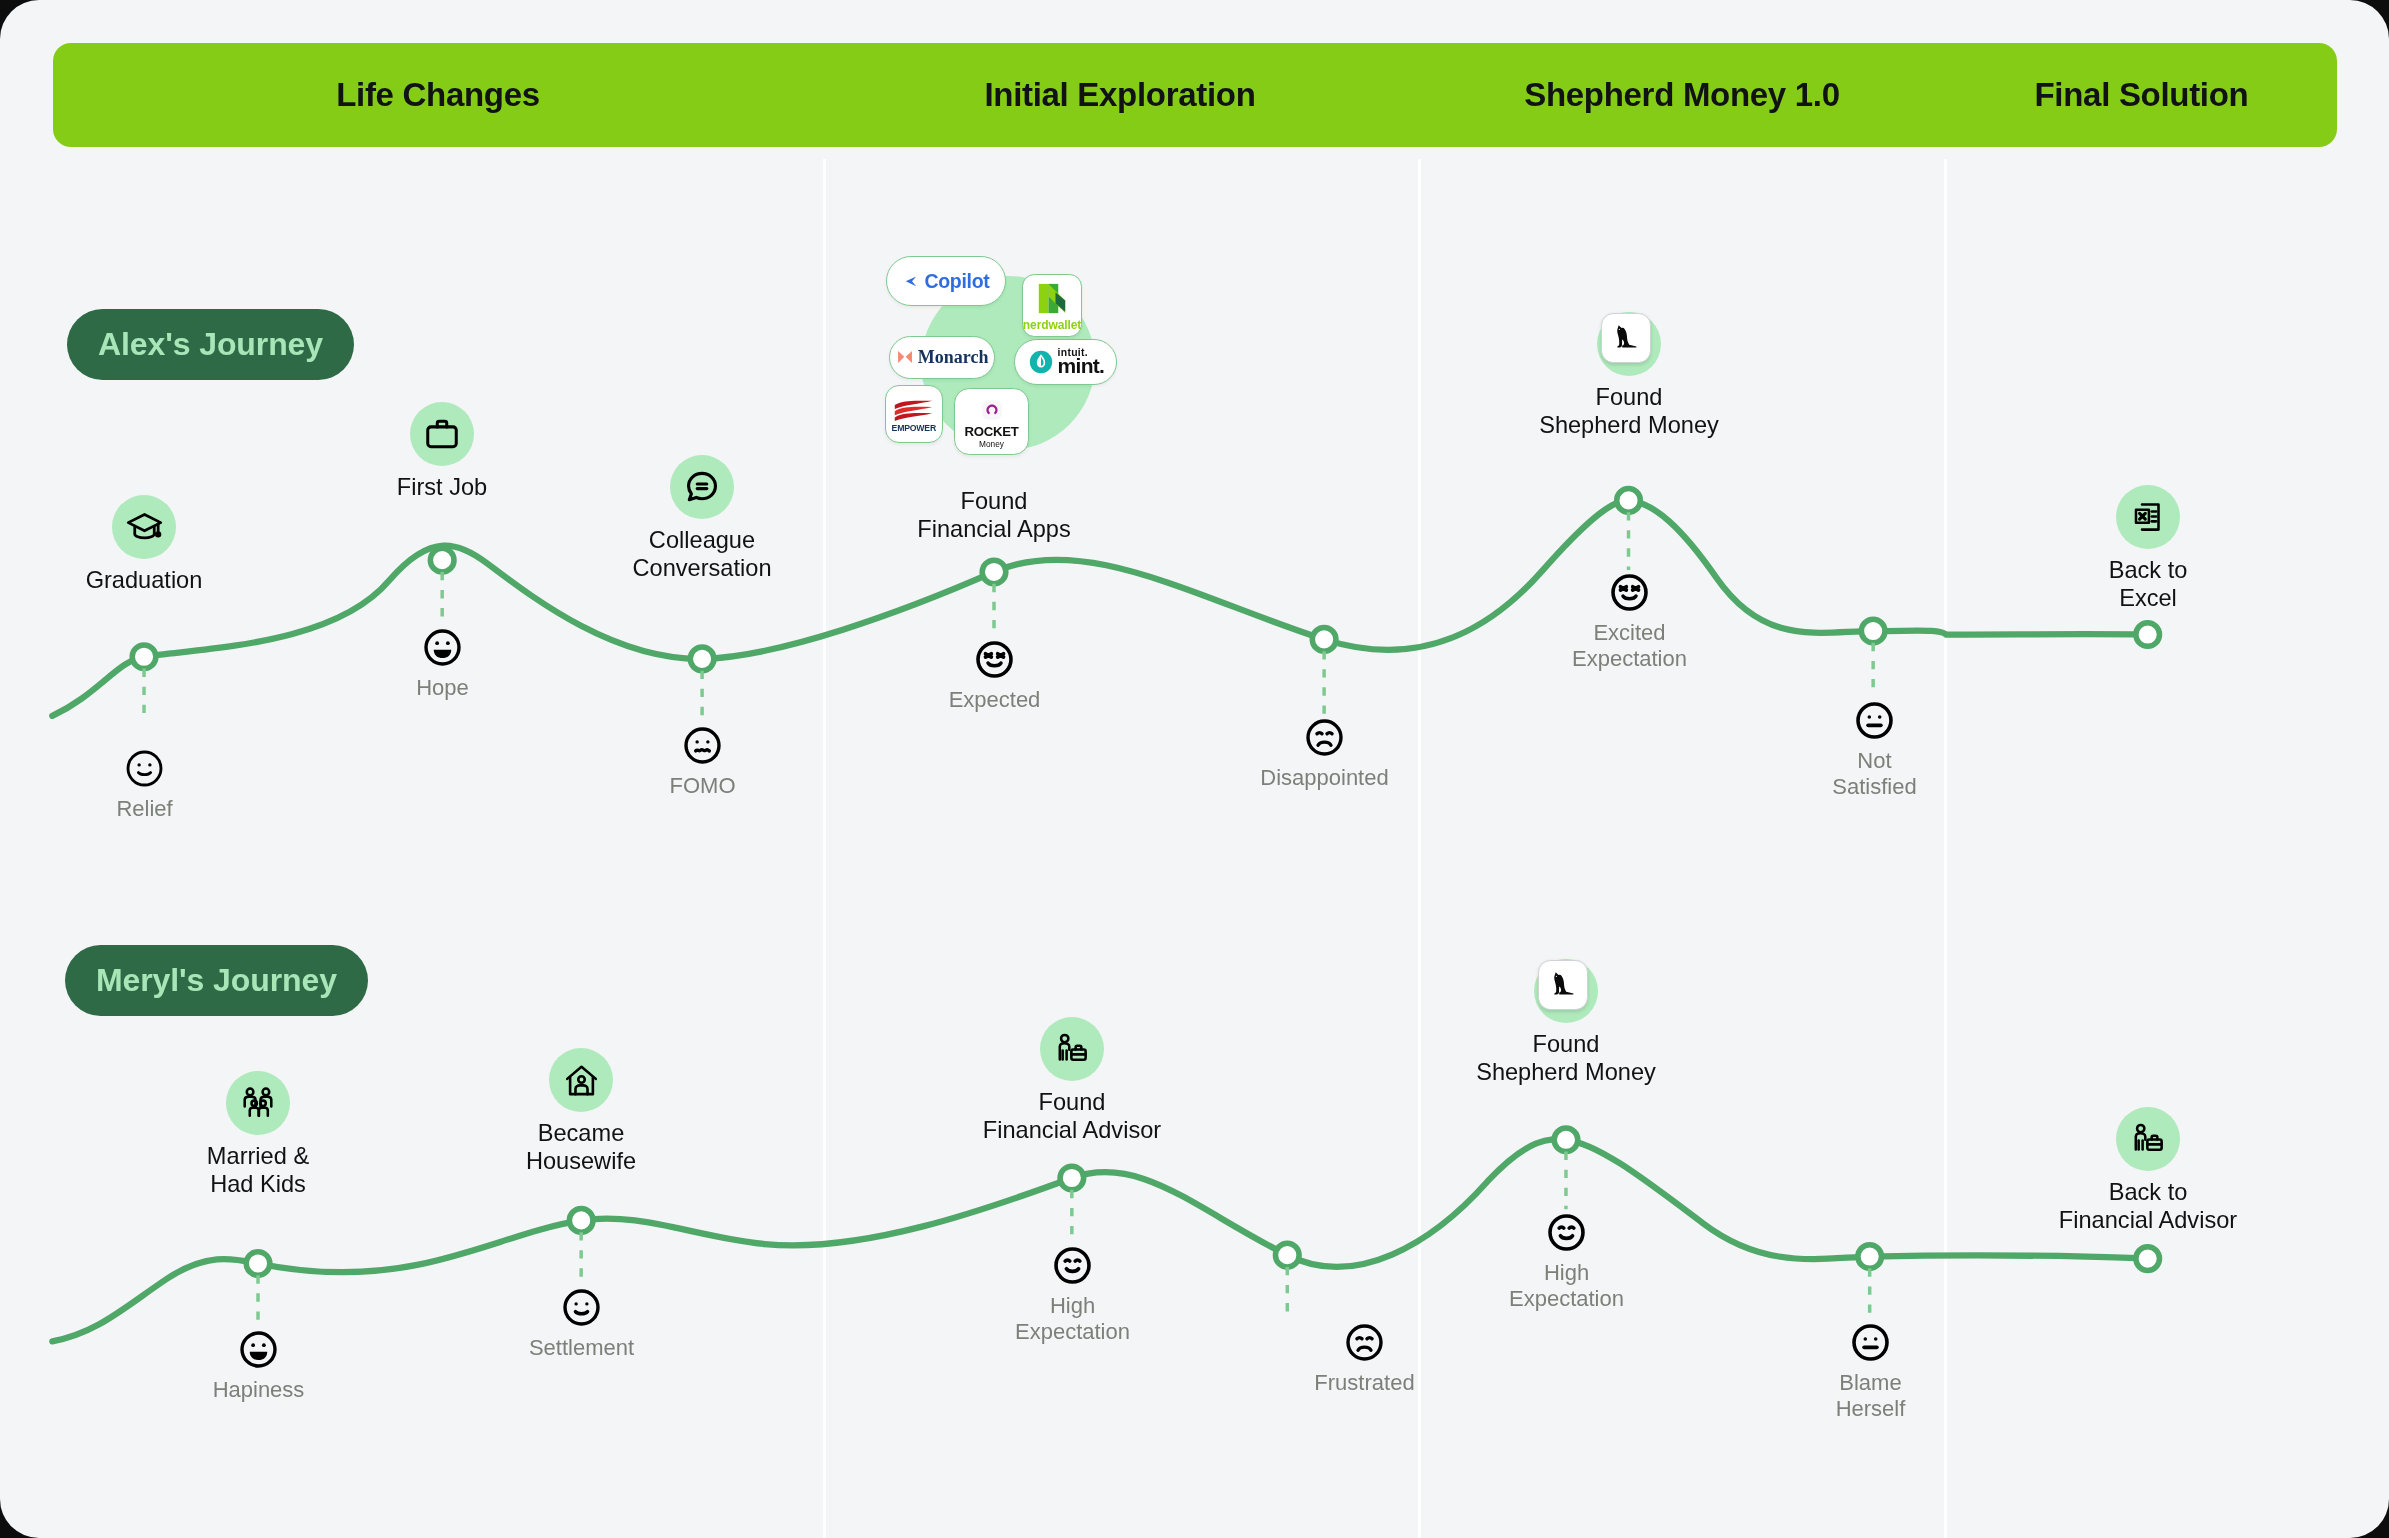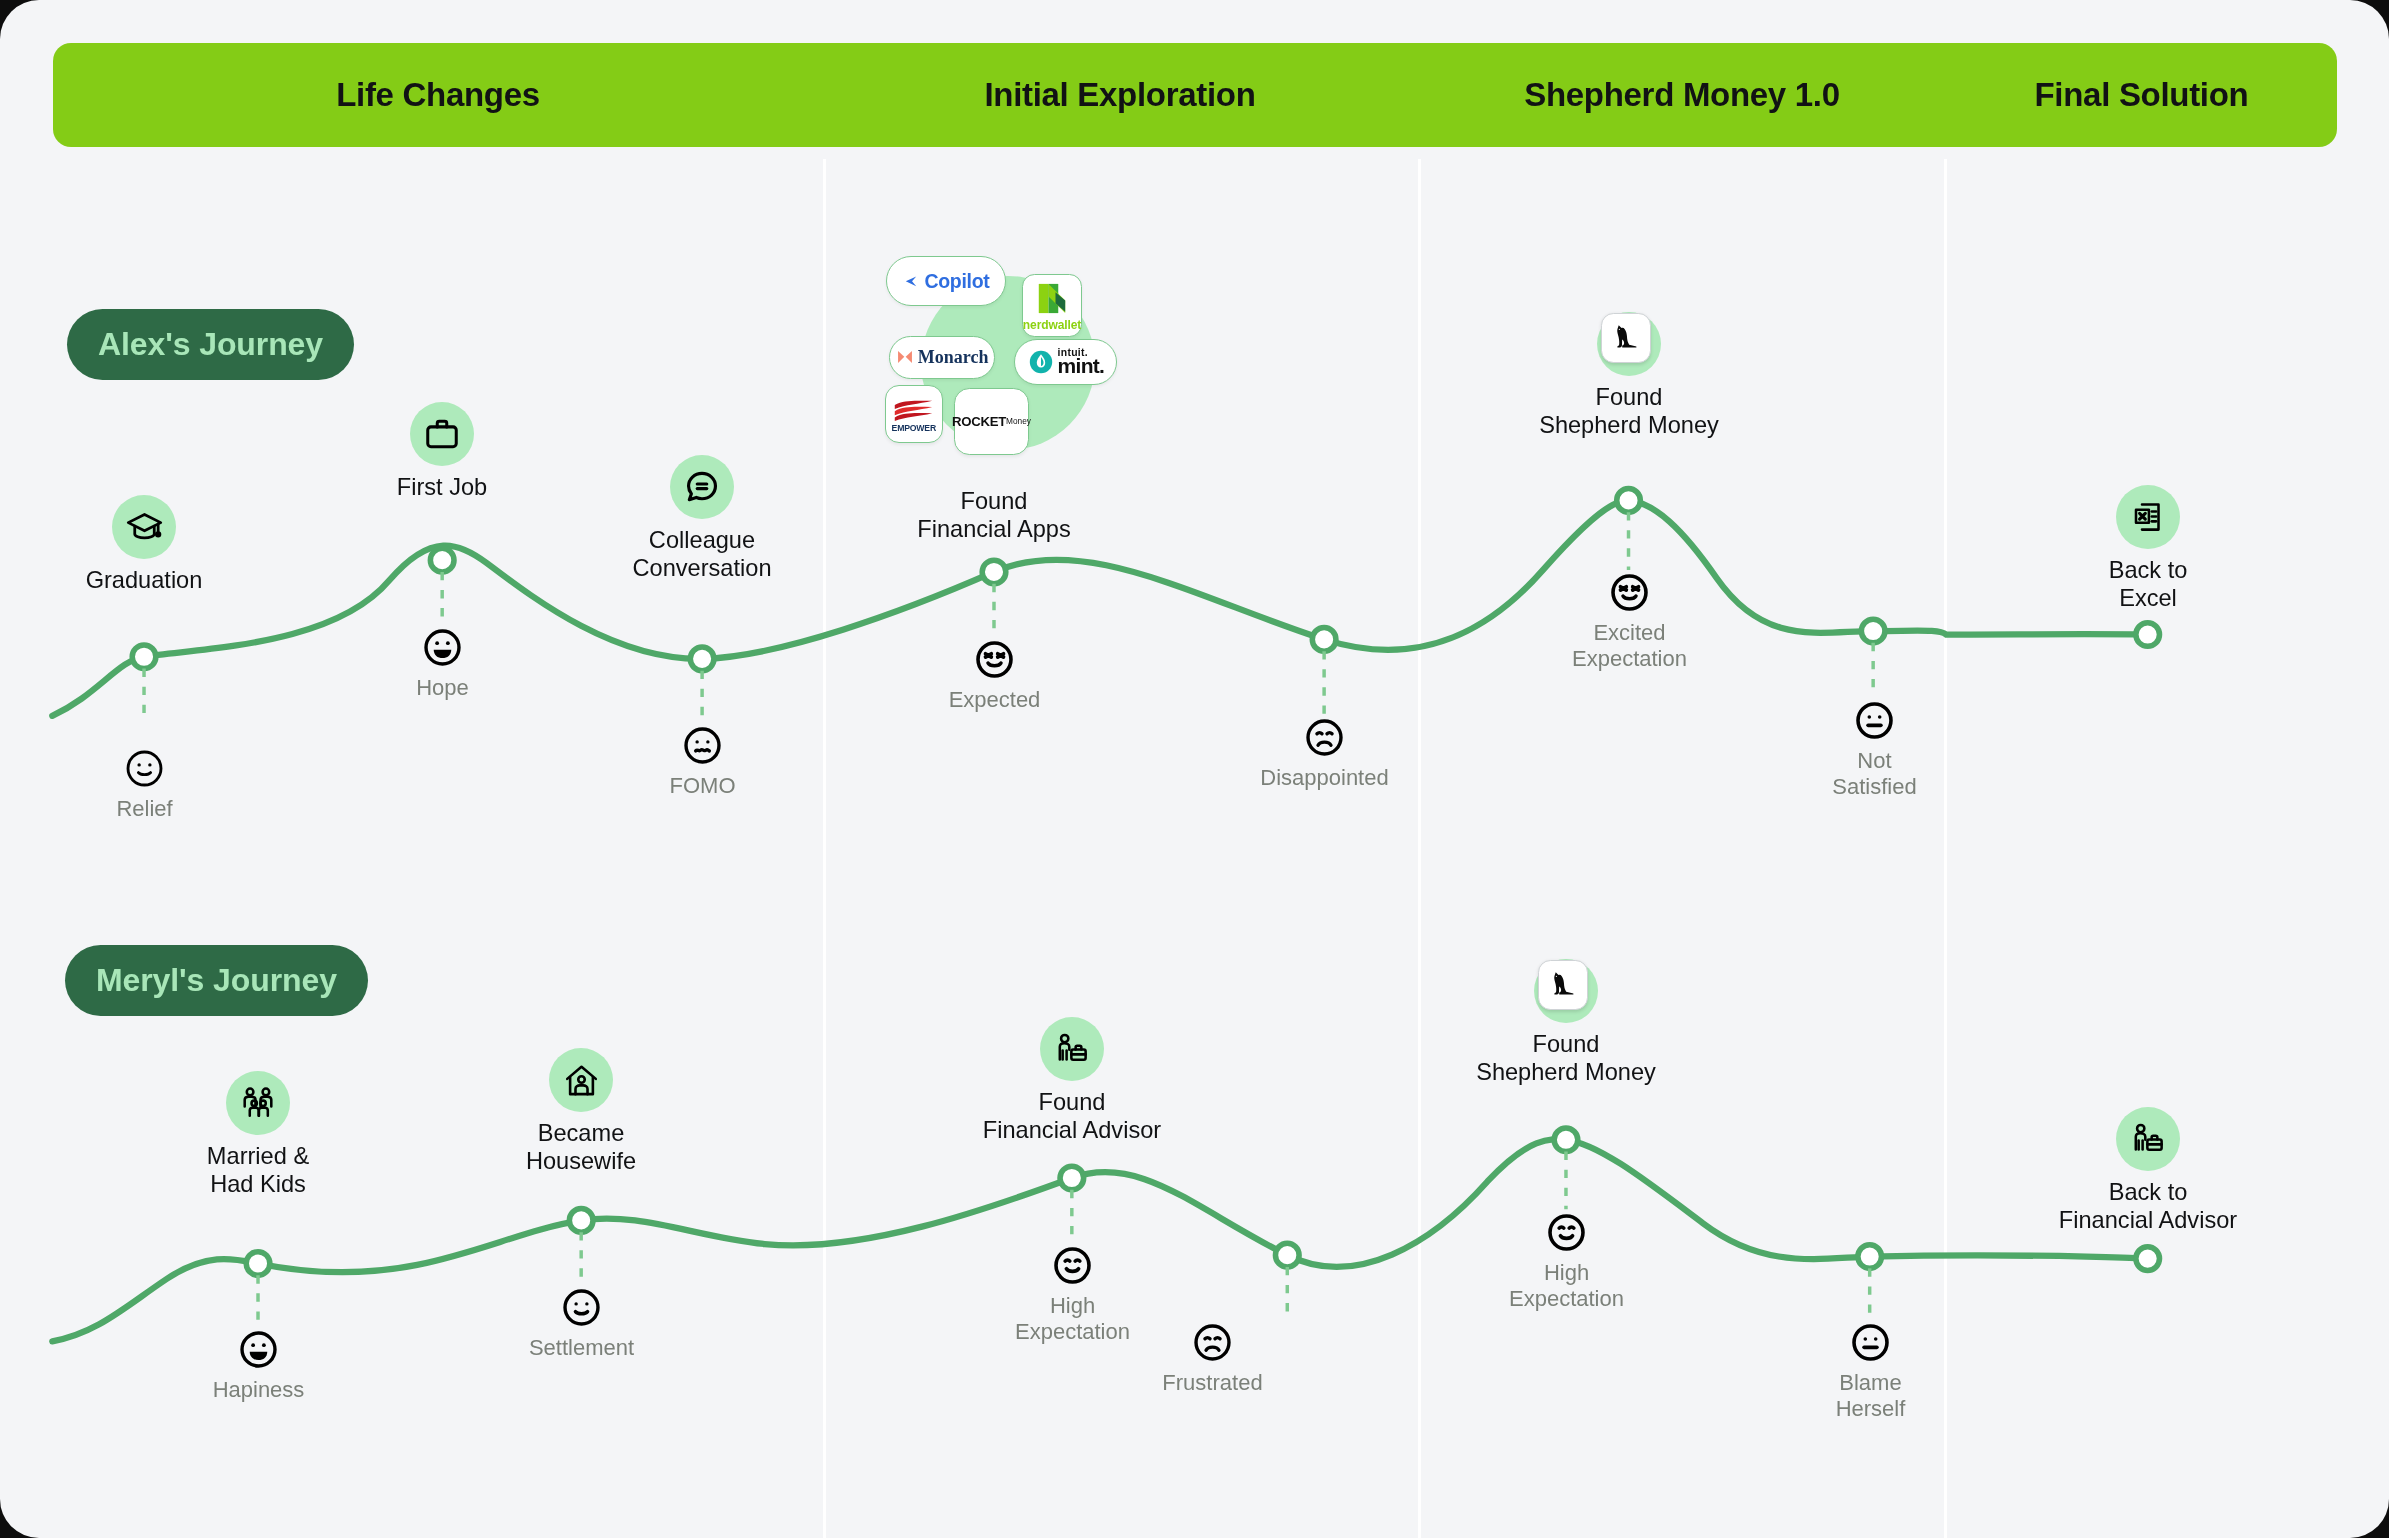--- a/index.html
+++ b/index.html
@@ -308,21 +308,21 @@
 
     <div class="app-chip" style="left:2.8px; top:138px; width:58px; height:58px; border-radius:14px; flex-direction:column;">
       <svg width="43" height="23.6" viewBox="0 0 62 34" style="margin-top:2.8px;">
         <path d="M4 10 C18 2 36 4 58 4 C38 9 20 9 4 16 Z" fill="#c0161f"></path>
         <path d="M4 19 C18 11 36 13 58 13 C38 18 20 18 4 25 Z" fill="#e02b2b"></path>
         <path d="M4 28 C18 20 36 22 58 22 C38 27 20 27 4 33 Z" fill="#c0161f"></path>
       </svg>
       <span style="font-size:8.7px;font-weight:800;color:#15325c;letter-spacing:-0.2px;margin-top:1.4px;">EMPOWER</span>
     </div>
 
-    <div class="app-chip" style="left:72px; top:141px; width:75px; height:67px; border-radius:15.3px; flex-direction:row;">
+    <div class="app-chip" style="left:72px; top:141px; width:75px; height:67px; border-radius:15.3px; flex-direction:column;">
       <svg width="28" height="28" viewBox="0 0 40 40" style="margin-top:2.1px;">
         <rect x="6" y="6" width="28" height="28" rx="9" fill="#f7f7f9"></rect>
         <path d="M20 12 C15.6 12 12 15.6 12 20 C12 22.9 13.5 25.3 15.8 26.6 L17.3 23.7 C16 23 15.2 21.6 15.2 20 C15.2 17.4 17.4 15.2 20 15.2 C22.6 15.2 24.8 17.4 24.8 20 C24.8 21.6 24 23 22.7 23.7 L24.2 26.6 C26.5 25.3 28 22.9 28 20 C28 15.6 24.4 12 20 12 Z" fill="#a01f8f"></path>
       </svg>
       <span style="font-size:13.2px;font-weight:800;color:#111;letter-spacing:-0.3px;">ROCKET</span>
       <span style="font-size:8.3px;color:#111;margin-top:-0.7px;">Money</span>
     </div>
   </div>
 
   <div class="touchpoint" style="left:994px; top:480px;">
@@ -563,21 +563,21 @@
         <circle cx="12" cy="12" r="9.2"></circle>
         <path d="M7.9 9.6 C8.6 8.7 9.8 8.7 10.5 9.6"></path>
         <path d="M13.5 9.6 C14.2 8.7 15.4 8.7 16.1 9.6"></path>
         <path d="M8.6 13.8 C9.8 15.8 14.2 15.8 15.4 13.8"></path>
       </svg>
     </div>
     <div class="em-label">High
 Expectation</div>
   </div>
 
-  <div class="emotion" style="left:1212px; top:1321px;">
+  <div class="emotion" style="left:1364px; top:1321px;">
     <div class="em-face">
       <svg width="43" height="43" viewBox="0 0 24 24" fill="none" stroke="#000" stroke-width="1.9" stroke-linecap="round">
         <circle cx="12" cy="12" r="9.2"></circle>
         <path d="M7.8 9.9 C8.6 9.1 9.8 9.1 10.6 9.9"></path>
         <path d="M13.4 9.9 C14.2 9.1 15.4 9.1 16.2 9.9"></path>
         <path d="M8.4 16.3 C9.6 14 14.4 14 15.6 16.3"></path>
       </svg>
     </div>
     <div class="em-label">Frustrated</div>
   </div>

